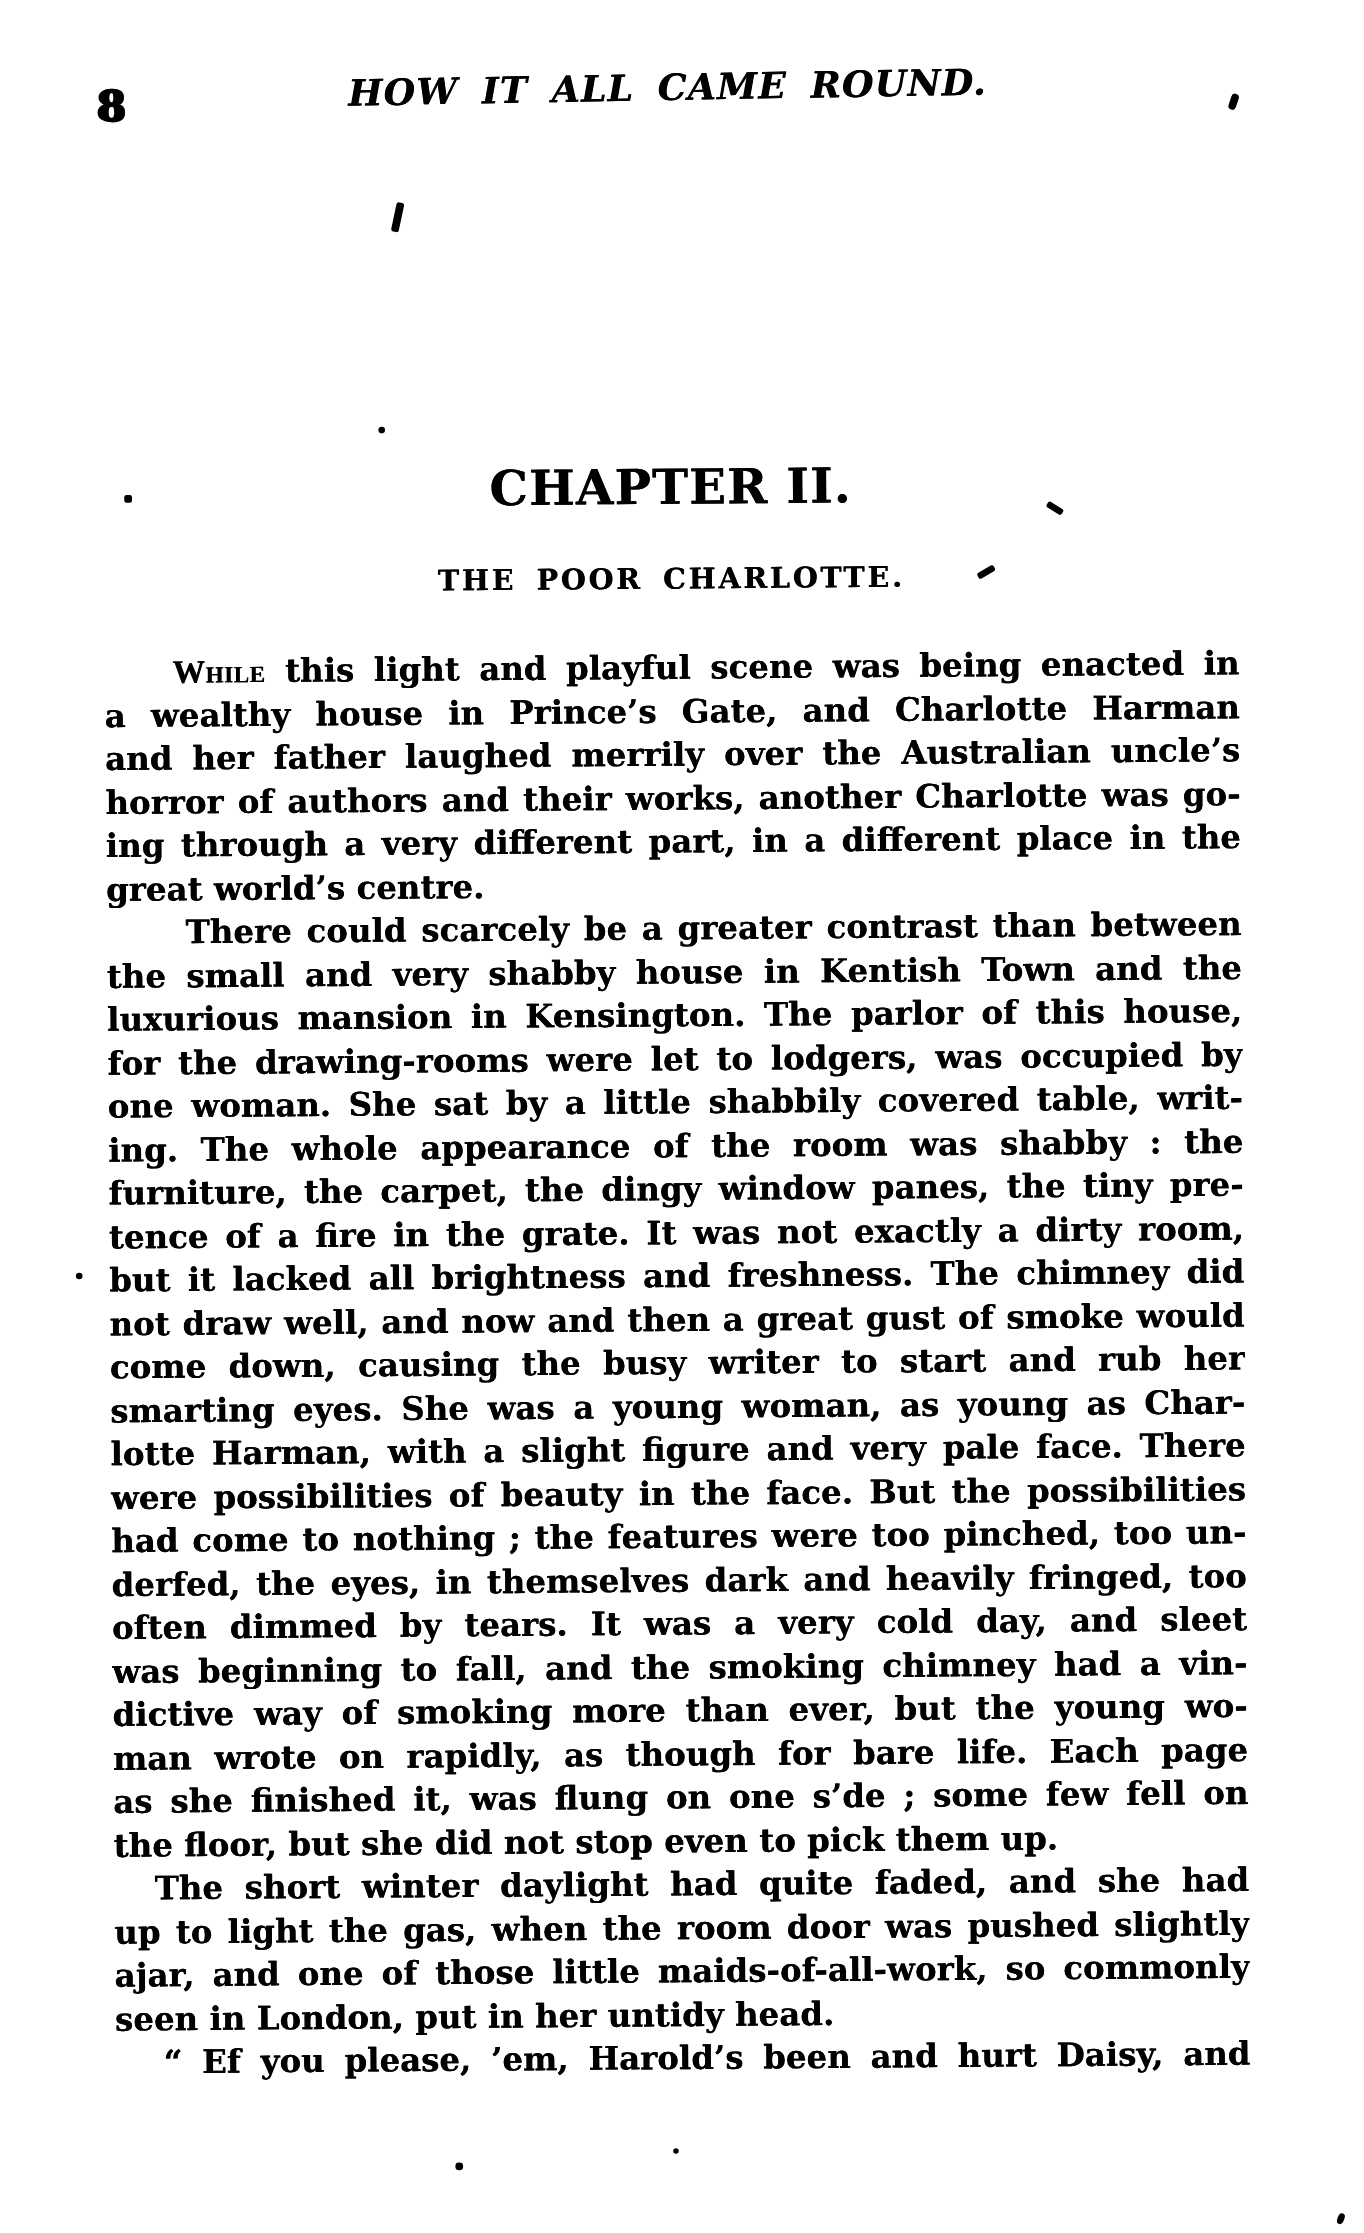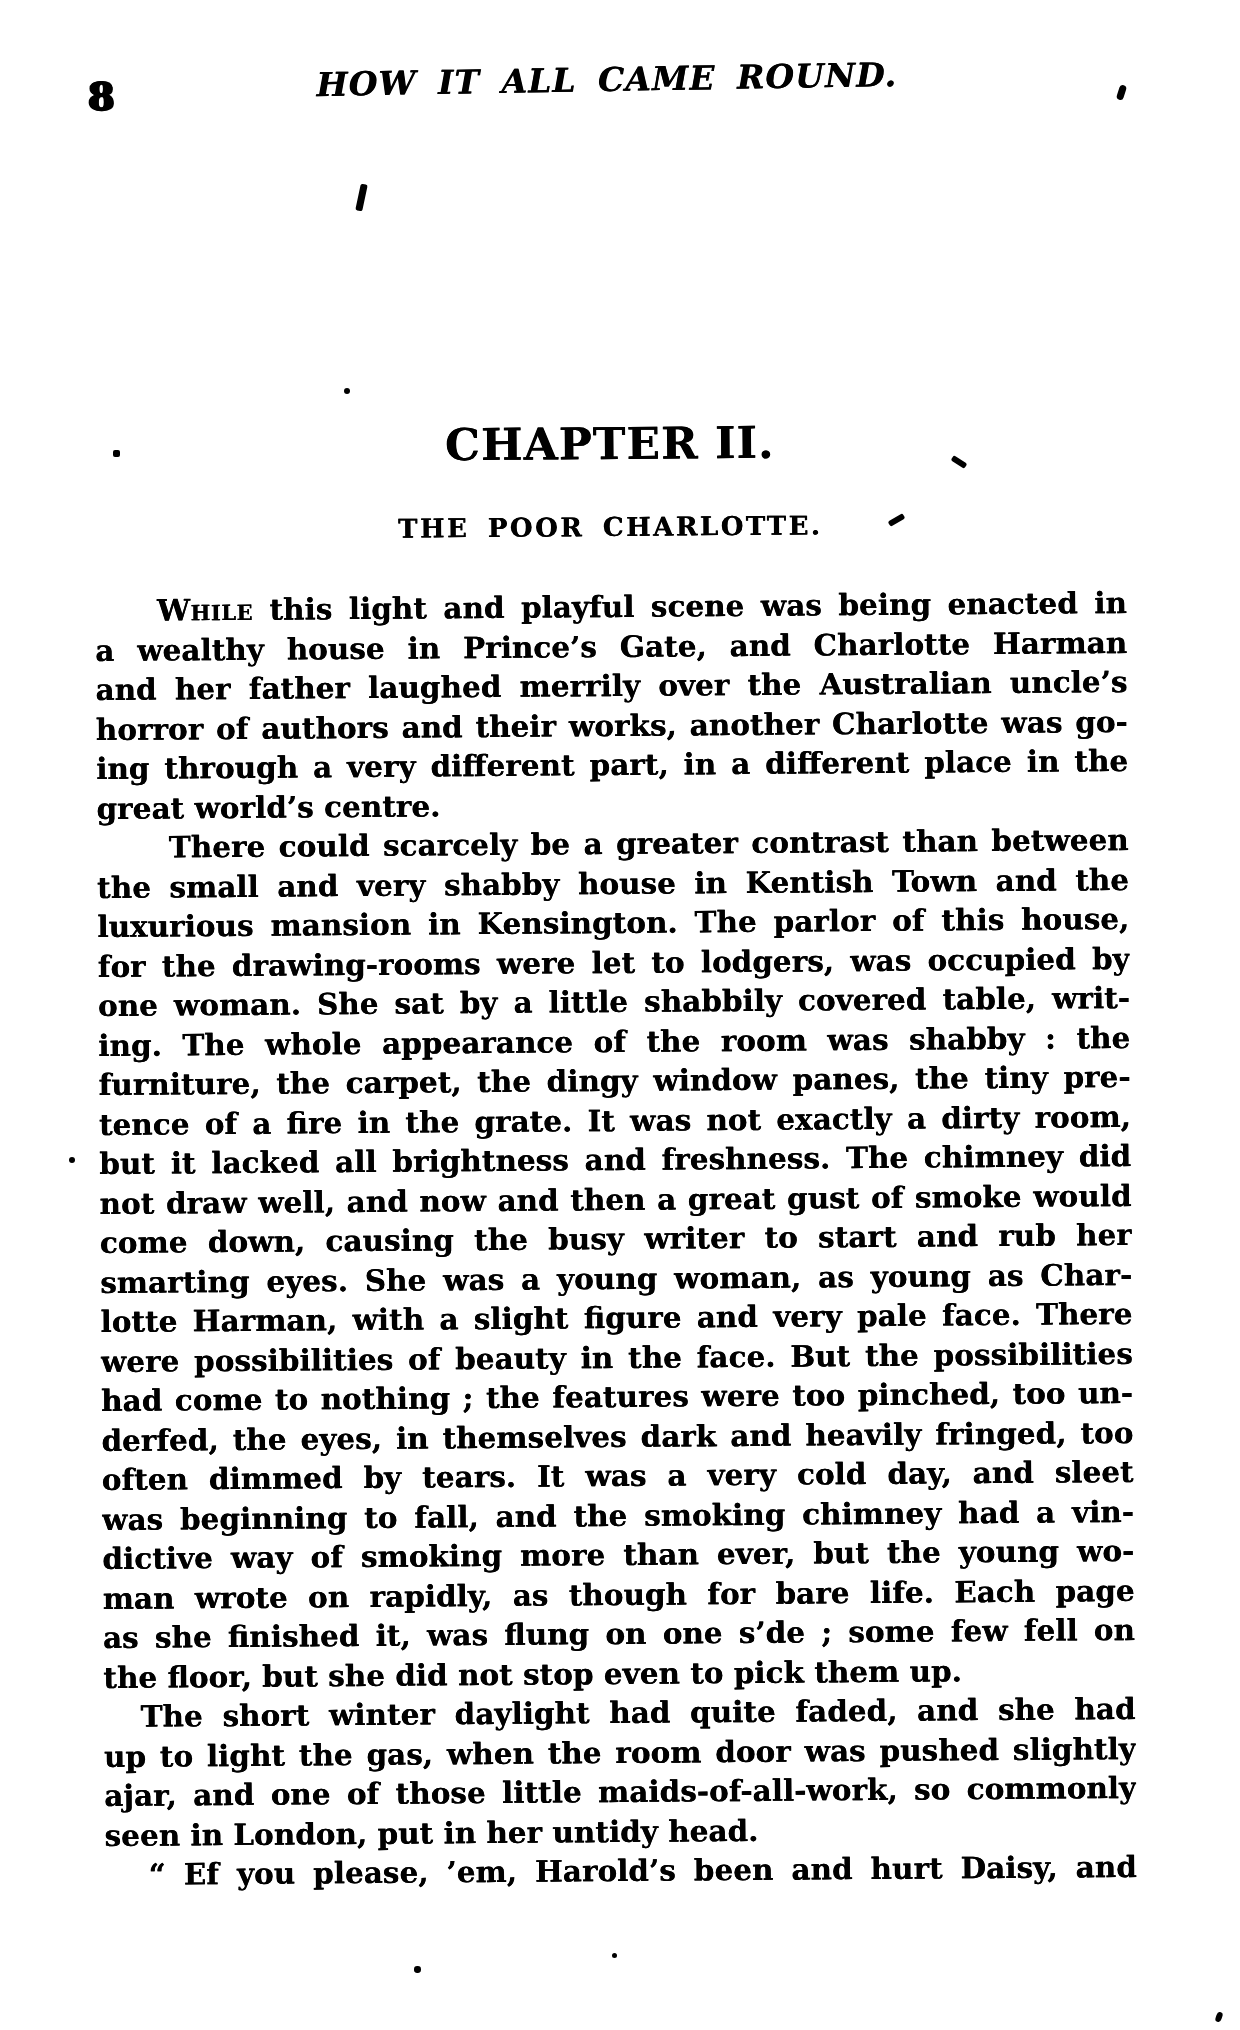--- a/index.html
+++ b/index.html
@@ -36,21 +36,21 @@
   }
   .line{
     text-align:justify;text-align-last:justify;
     height:39.5px;overflow:hidden;white-space:normal;
   }
   .line.end{text-align-last:left;}
   .ind62{text-indent:62px;}
   .ind72{text-indent:72px;}
   .ind37{text-indent:37px;}
   .ind44{text-indent:44px;}
-  .lead{font-variant:small-caps;letter-spacing:0.5px;}
+  .lead{font-variant:small-caps;letter-spacing:0.5px;font-family:Liberation Serif, serif;}
   
   .speck{position:absolute;background:#000;}
   .a1{left:1118px;top:85px;width:7px;height:15px;border-radius:4px;transform:rotate(18deg);}
   .a2{left:358px;top:184px;width:7px;height:27px;border-radius:2px;transform:rotate(12deg);}
   .a3{left:344px;top:388px;width:6px;height:6px;border-radius:50%;}
   .a4{left:113px;top:450px;width:7px;height:7px;border-radius:2px;}
   .a5{left:951px;top:459px;width:16px;height:6px;border-radius:2px;transform:rotate(32deg);}
   .a6{left:888px;top:517px;width:17px;height:6px;border-radius:2px;transform:rotate(-30deg);}
   .a7{left:69px;top:1157px;width:6px;height:6px;border-radius:50%;}
   .a8{left:414px;top:1966px;width:7px;height:7px;border-radius:45%;}

